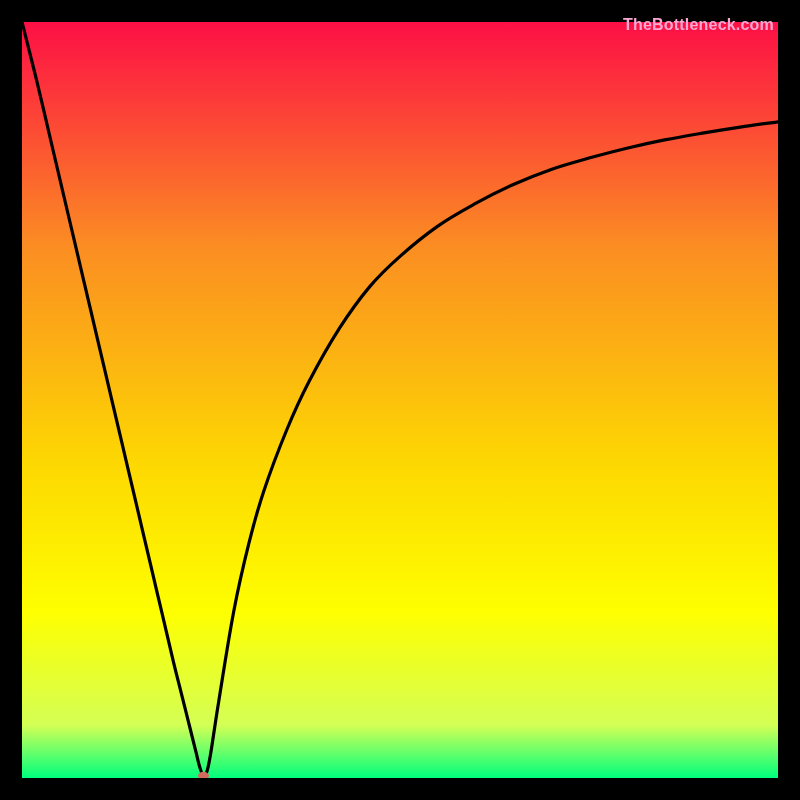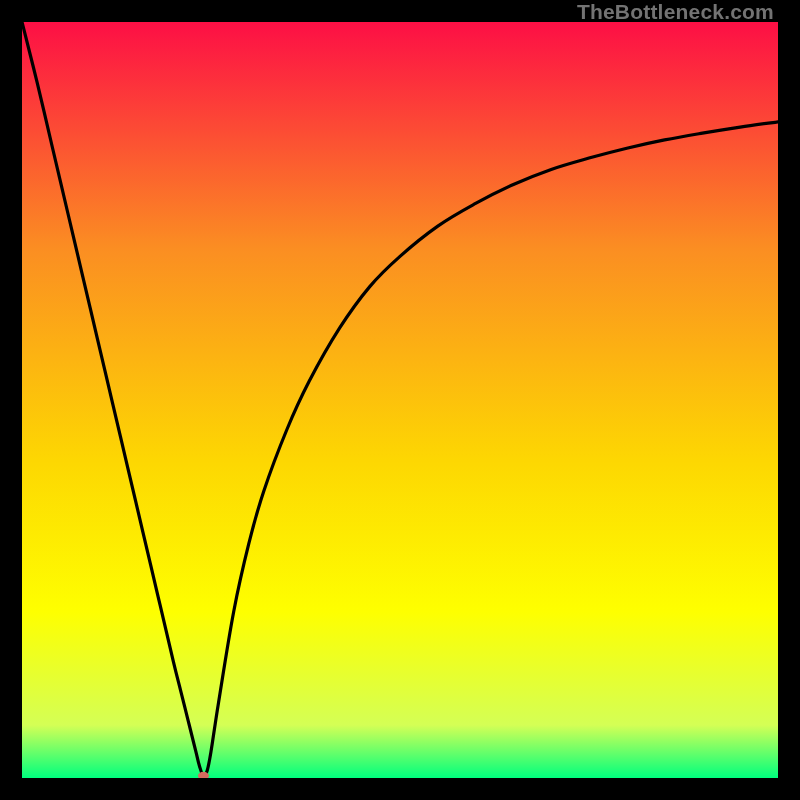--- a/index.html
+++ b/index.html
@@ -20,26 +20,26 @@
   }
   .plot-area {
     position: absolute;
     left: 0;
     top: 0;
     width: 756px;
     height: 756px;
   }
   .watermark {
     position: absolute;
-    top: 0px;
+    top: 16px;
     right: 26px;
     font-family: Arial, Helvetica, sans-serif;
-    font-size: 21px;
+    font-size: 16px;
     font-weight: 600;
-    color: #737373;
+    color: #f9a8d4;
     letter-spacing: 0.2px;
   }
 </style>
 </head>
 <body>
 
 <div class="frame">
   <svg class="plot-area" viewBox="0 0 756 756" preserveAspectRatio="none">
     <defs>
       <linearGradient id="bg-grad" x1="0" y1="0" x2="0" y2="1">

